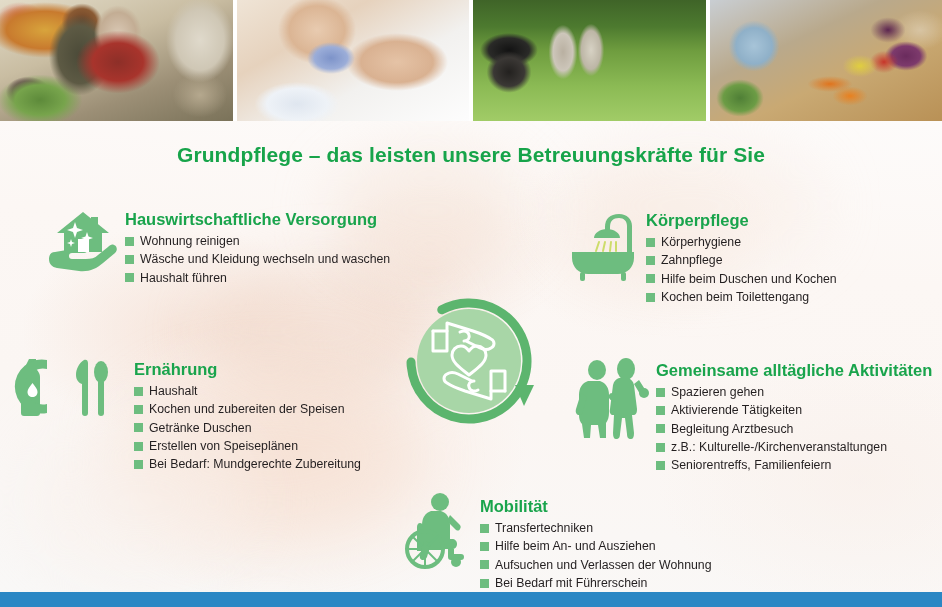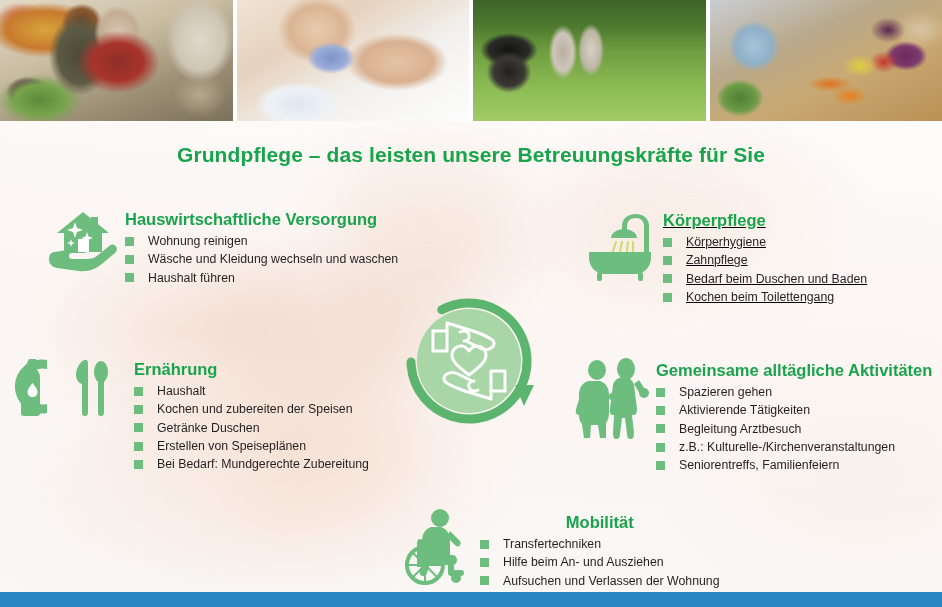--- a/index.html
+++ b/index.html
@@ -145,36 +145,35 @@
   }
   .sec-list { list-style: none; }
   .sec-list li {
     display: flex;
     align-items: center;
     font-size: 12.3px;
     color: #231f20;
     line-height: 1.0;
     padding: 3px 0;
     white-space: nowrap;
-    gap: 8px;
   }
   .bullet {
     flex: 0 0 auto;
     width: 9px; height: 9px;
     background: #6dbd7f;
     margin-right: 6px;
     display: inline-block;
   }
 
   
   #sec-haus   { left: 47px;  top: 85px; }
-  #sec-koerp  { left: 584px; top: 86px; text-decoration: underline; }
+  #sec-koerp  { left: 567px; top: 86px; }
   #sec-ernae  { left: 14px;  top: 235px; }
   #sec-gemein { left: 571px; top: 236px; }
-  #sec-mobil  { left: 400px; top: 388px; text-align: center; }
+  #sec-mobil  { left: 400px; top: 372px; }
 
   #sec-haus .sec-body   { margin-left: 6px; }
   #sec-koerp .sec-body  { margin-left: 7px; }
   #sec-ernae .sec-body  { margin-left: 25px; }
   #sec-gemein .sec-body { margin-left: 7px; }
   #sec-mobil .sec-body  { margin-left: 8px; }
 
   
   .center-badge {
     position: absolute;
@@ -271,21 +270,21 @@
           <li>
               <span class="bullet"></span>
               <span>Körperhygiene</span>
             </li>
           <li>
               <span class="bullet"></span>
               <span>Zahnpflege</span>
             </li>
           <li>
               <span class="bullet"></span>
-              <span>Bedarf beim Duschen und Baden</span>
+              <span>Hilfe beim Duschen und Kochen</span>
             </li>
           <li>
               <span class="bullet"></span>
               <span>Kochen beim Toilettengang</span>
             </li>
         </ul>
       </div>
     </div>
 
     <div class="section" id="sec-ernae">

